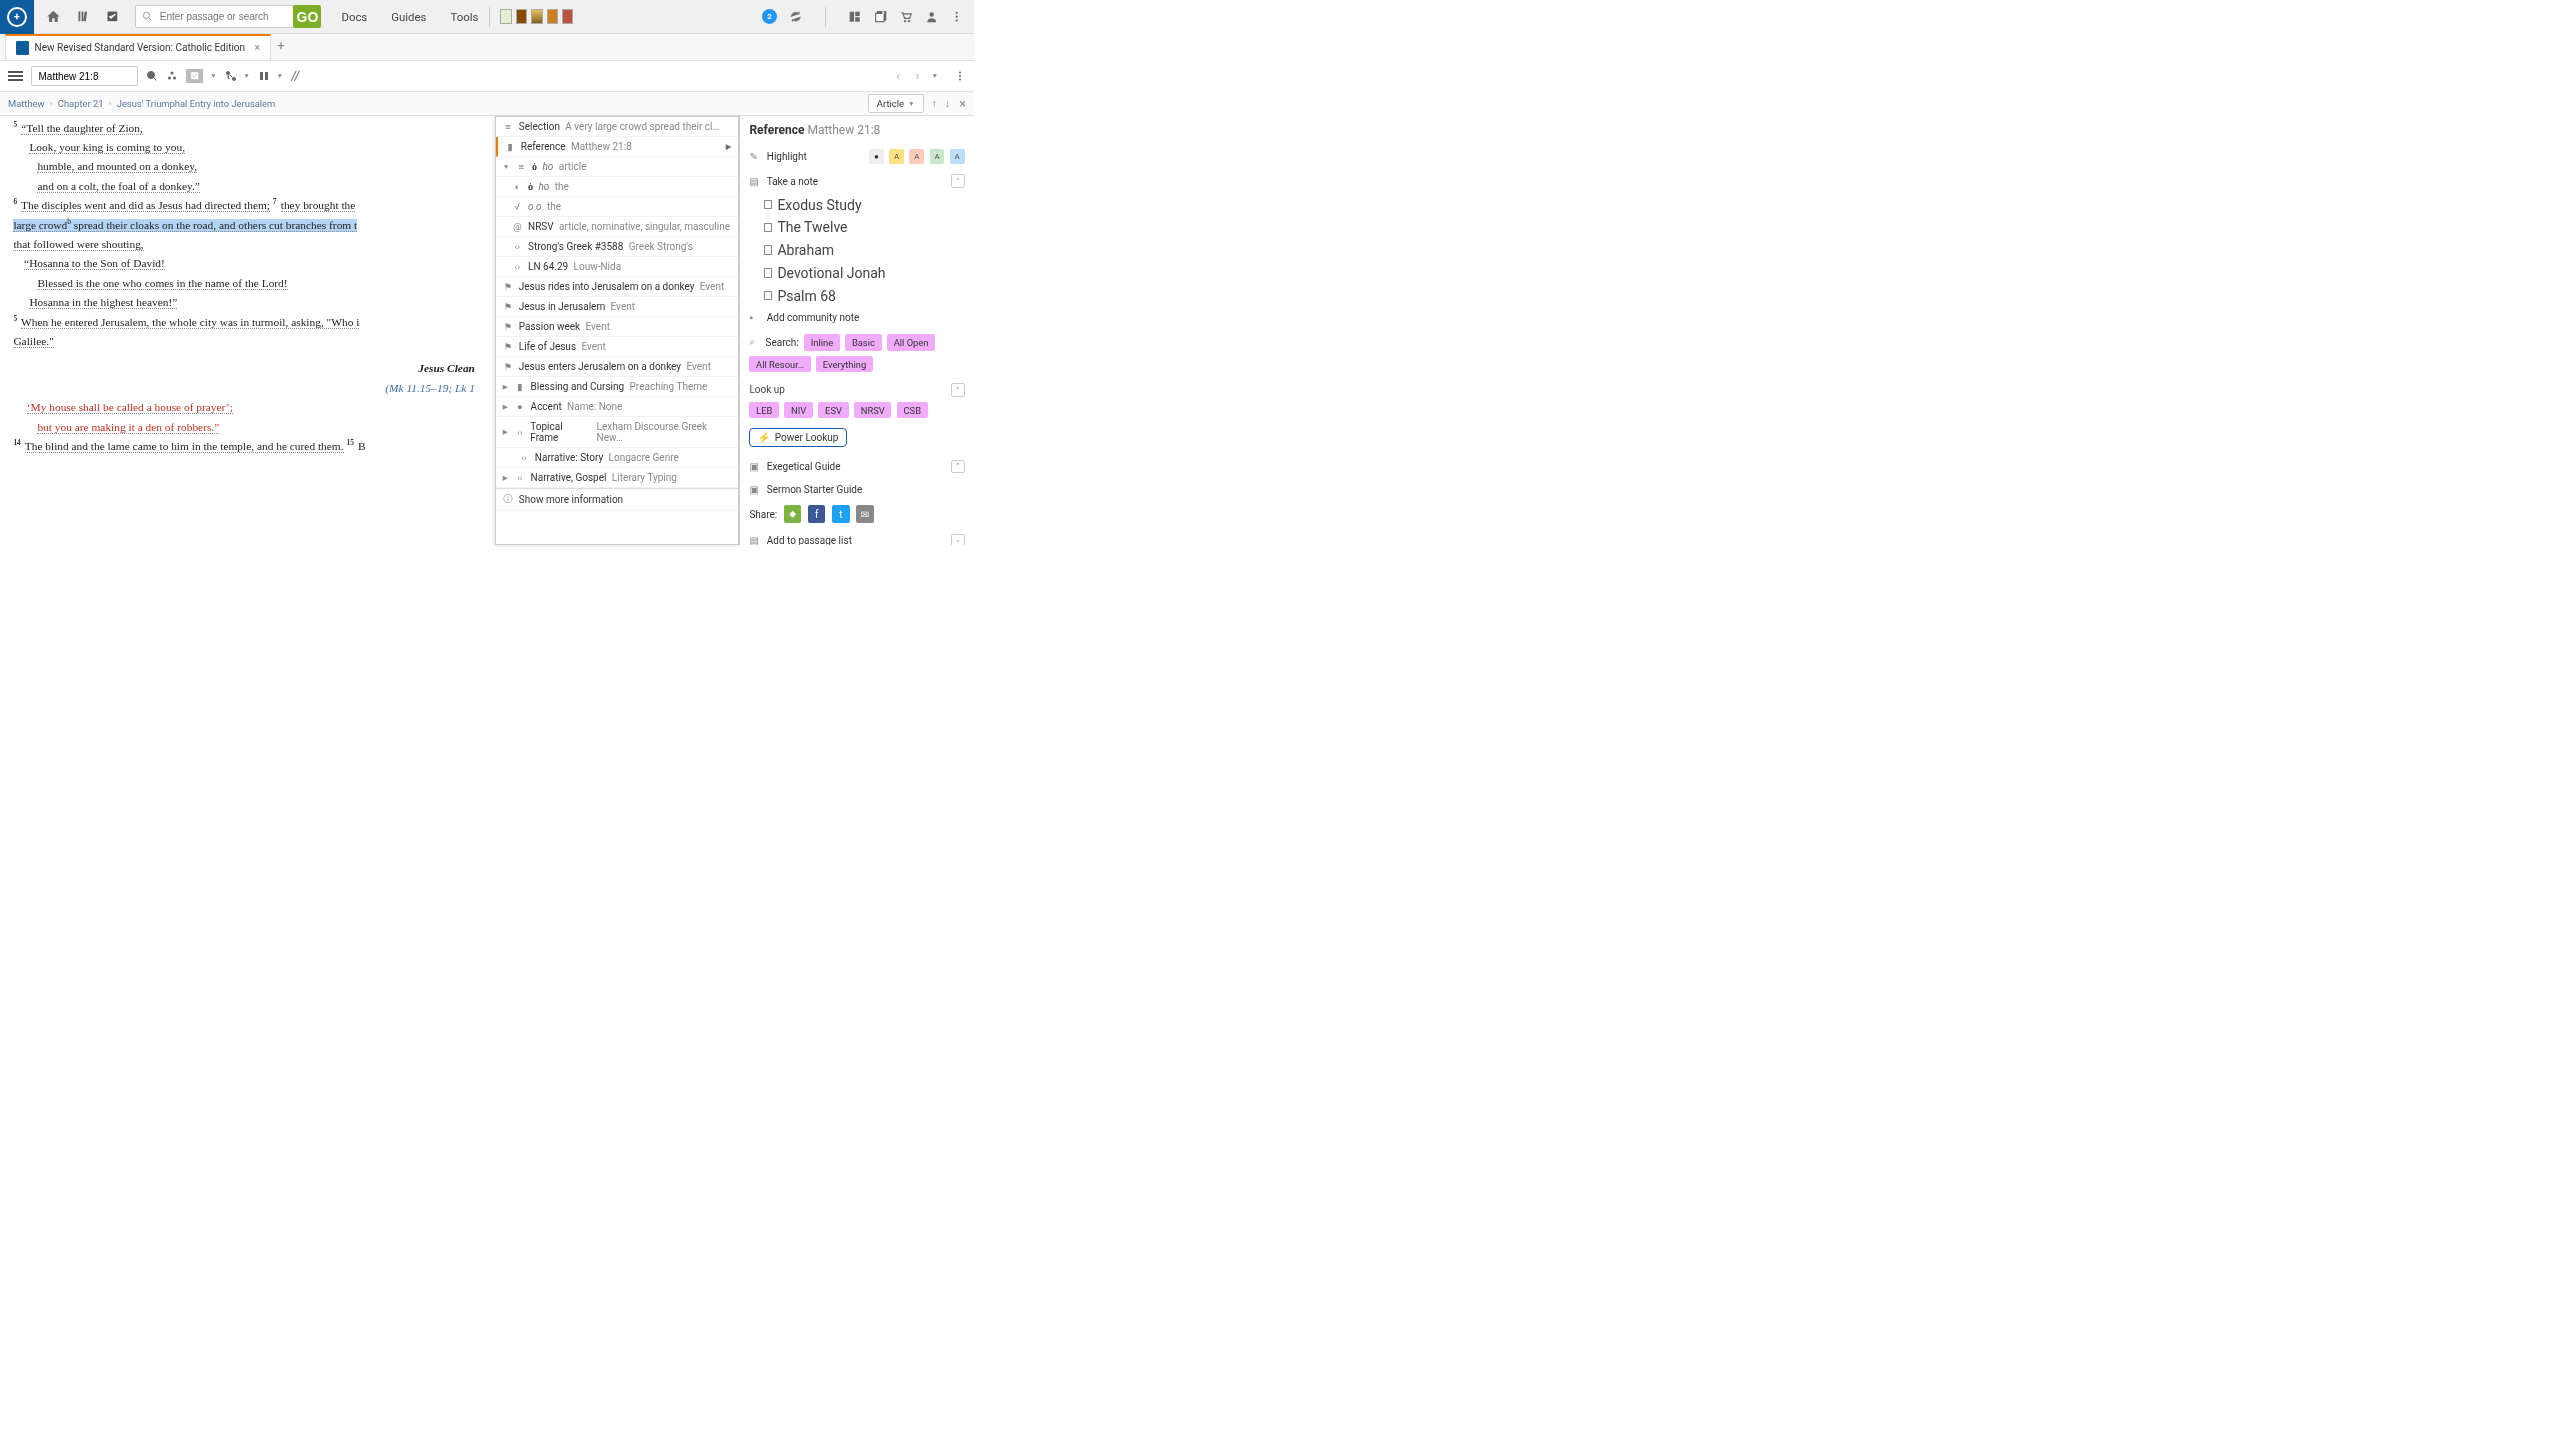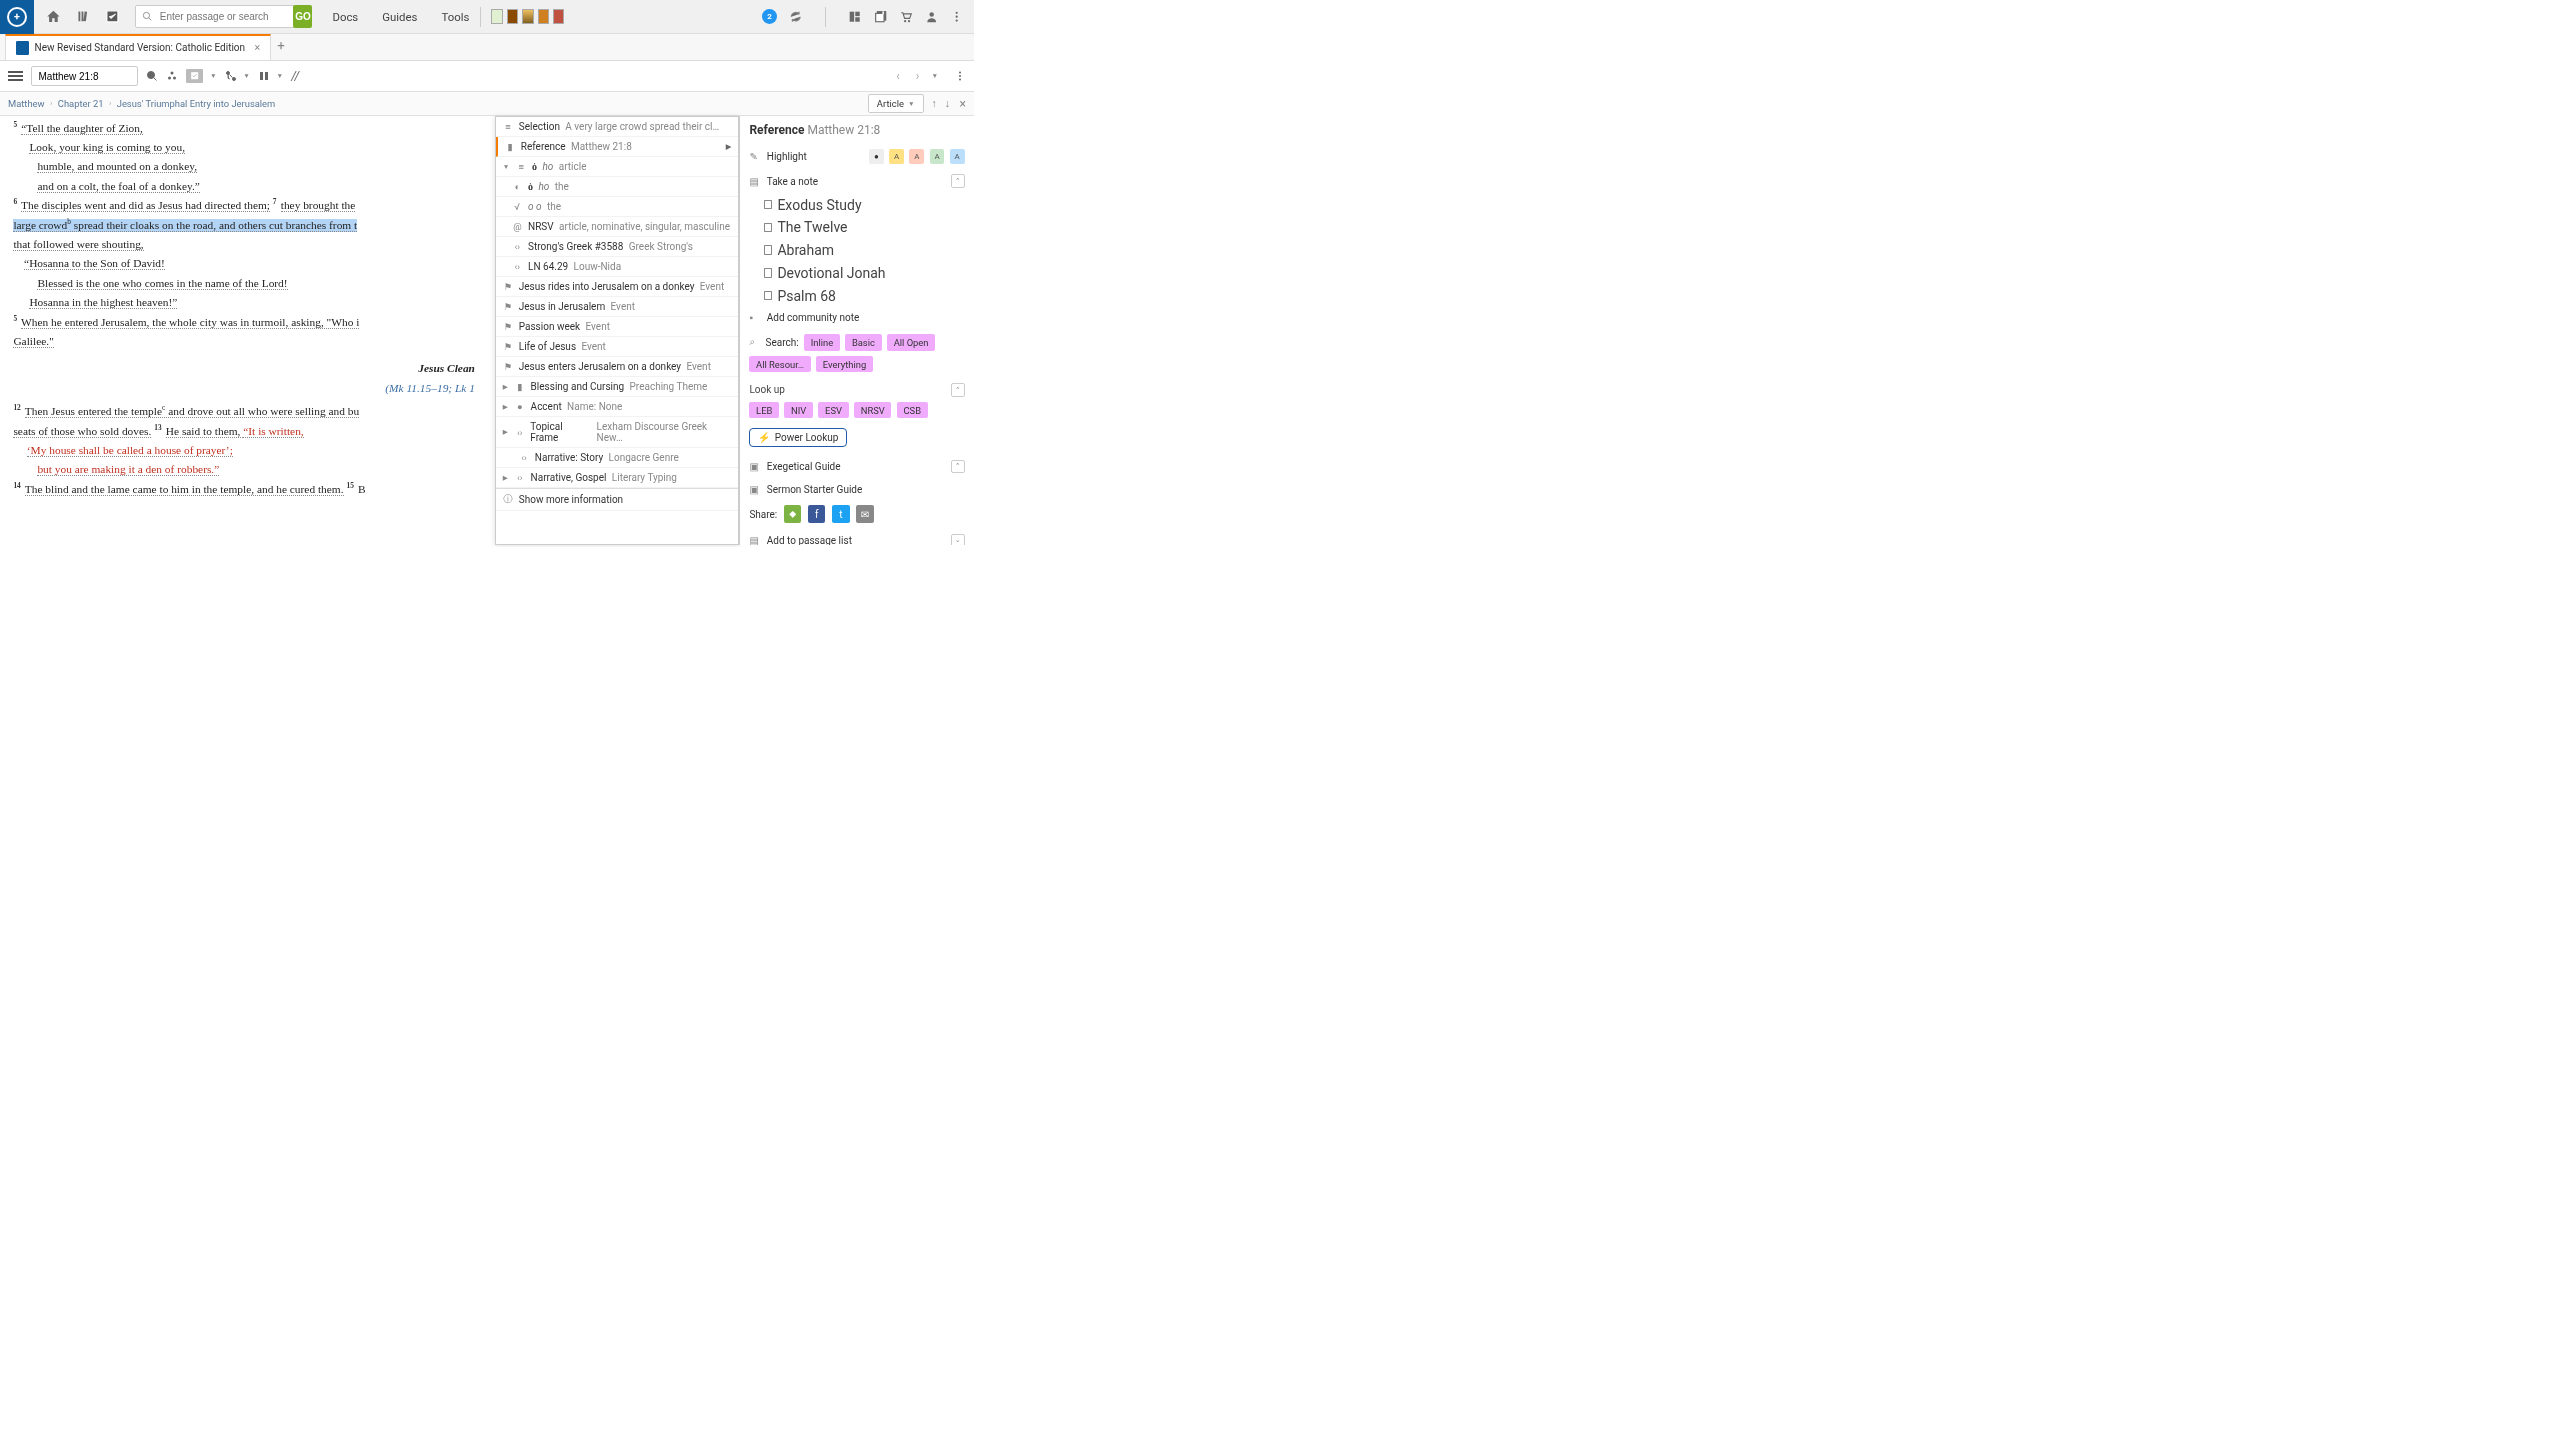--- a/index.html
+++ b/index.html
@@ -8,21 +8,21 @@
 
 .top-toolbar { height: 34px; background: #f0f0f0; display: flex; align-items: center; border-bottom: 0.7px solid #ddd; }
 .logo-box { width: 34px; height: 34px; background: #0d5c9e; display: flex; align-items: center; justify-content: center; color: #fff; }
 .logo-circle { width: 20px; height: 20px; border: 2px solid #fff; border-radius: 50%; display: flex; align-items: center; justify-content: center; position: relative; }
 .logo-circle::after { content: "+"; font-size: 10.7px; font-weight: bold; }
 .top-icons { display: flex; gap: 14.8px; padding: 0 12px; align-items: center; }
 .top-icon { width: 14.8px; height: 14.8px; fill: #6a6a6a; cursor: pointer; }
 .search-area { display: flex; align-items: center; background: #fff; border: 0.7px solid #ccc; border-radius: 2px; height: 23px; margin-left: 2.7px; }
 .search-icon-box { padding: 0 6.7px; color: #888; display: flex; align-items: center; }
 .search-input { border: none; outline: none; width: 134px; font-size: 10px; color: #888; }
-.go-btn { background: #7bb026; color: #fff; border: none; height: 23px; width: 19px; border-radius: 2px; font-weight: bold; font-size: 10px; cursor: pointer; margin-left: -1.3px; }
+.go-btn { background: #7bb026; color: #fff; border: none; height: 23px; width: 28px; border-radius: 2px; font-weight: bold; font-size: 14px; cursor: pointer; margin-left: -1.3px; }
 .top-nav { display: flex; gap: 24px; margin-left: 20px; font-size: 11.4px; color: #444; }
 .top-nav span { cursor: pointer; }
 .divider-v { width: 0.7px; height: 20px; background: #ccc; margin: 0 10.7px; }
 .mini-icons { display: flex; gap: 4px; }
 .mini-ic { width: 11.4px; height: 14.8px; border: 0.7px solid #aaa; }
 .rt-icons { margin-left: auto; display: flex; align-items: center; gap: 12px; padding-right: 10.7px; }
 .badge-blue { background: #2196f3; color: #fff; width: 14.8px; height: 14.8px; border-radius: 50%; display: flex; align-items: center; justify-content: center; font-size: 8px; font-weight: bold; }
 .rt-icon { width: 13.4px; height: 13.4px; fill: #6a6a6a; cursor: pointer; }
 
 
@@ -258,25 +258,20 @@
       <span class="hl dotted">large crowd<span class="fn">b</span> spread their cloaks on the road, and others cut branches from t</span><br>
       <span class="dotted">that followed were shouting,</span>
     </div>
     <div style="padding-left:10.7px"><span class="dotted">“Hosanna to the Son of David!</span></div>
     <div style="padding-left:24px"><span class="dotted">Blessed is the one who comes in the name of the Lord!</span></div>
     <div style="padding-left:16px"><span class="dotted">Hosanna in the highest heaven!”</span></div>
     <div style="text-align:justify"><span class="verse-num">5</span> <span class="dotted">When he entered Jerusalem, the whole city was in turmoil, asking, "Who i</span></div>
     <div><span class="dotted">Galilee."</span></div>
     <div class="heading-it"><span>Jesus Clean</span></div>
     <div style="text-align:right;padding-right:6.7px"><span class="xref">(Mk 11.15–19; Lk 1</span></div>
-    <div style="text-align:justify;margin-top:4px">
-      <span class="verse-num">12</span> <span class="dotted">Then Jesus entered the temple<span class="fn">c</span> and drove out all who were selling and bu</span><br>
-      <span class="dotted">seats of those who sold doves.</span>
-      <span class="verse-num">13</span> <span class="dotted">He said to them, </span><span class="red dotted">“It is written,</span>
-    </div>
     <div style="padding-left:13.4px"><span class="red dotted">‘My house shall be called a house of prayer’;</span></div>
     <div style="padding-left:24px"><span class="red dotted">but you are making it a den of robbers.”</span></div>
     <div><span class="verse-num">14</span> <span class="dotted">The blind and the lame came to him in the temple, and he cured them.</span> <span class="verse-num">15</span> <span>B</span></div>
   </div>
 
   <div class="ctx-menu">
     <div class="ctx-item">
       <span class="ctx-ic">≡</span>
       <span class="ctx-lab">Selection</span>
       <span class="ctx-sub">A very large crowd spread their cl…</span>

